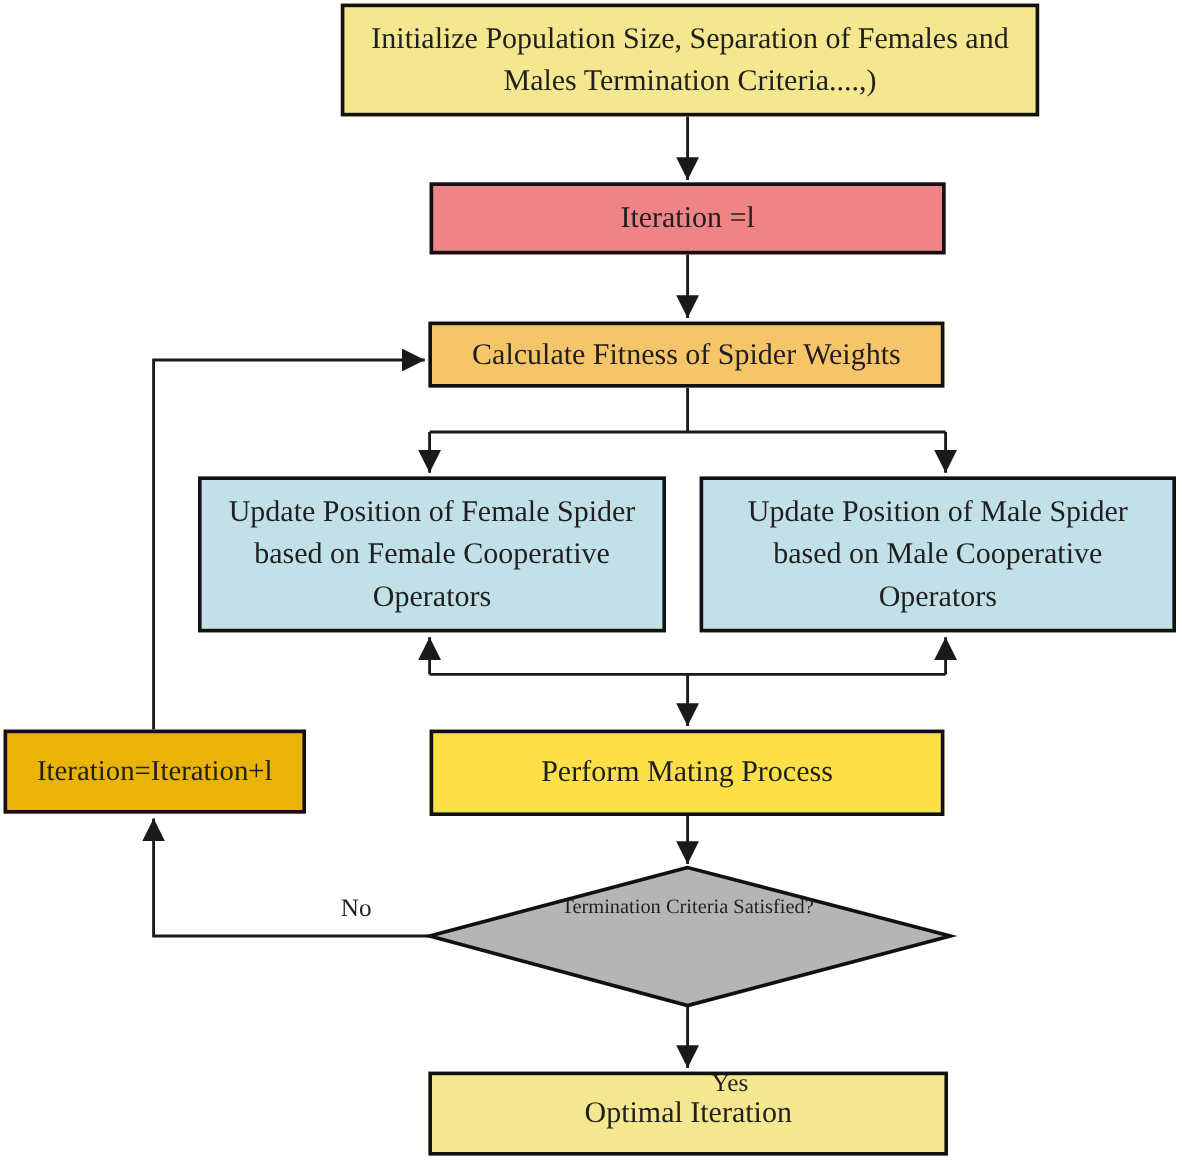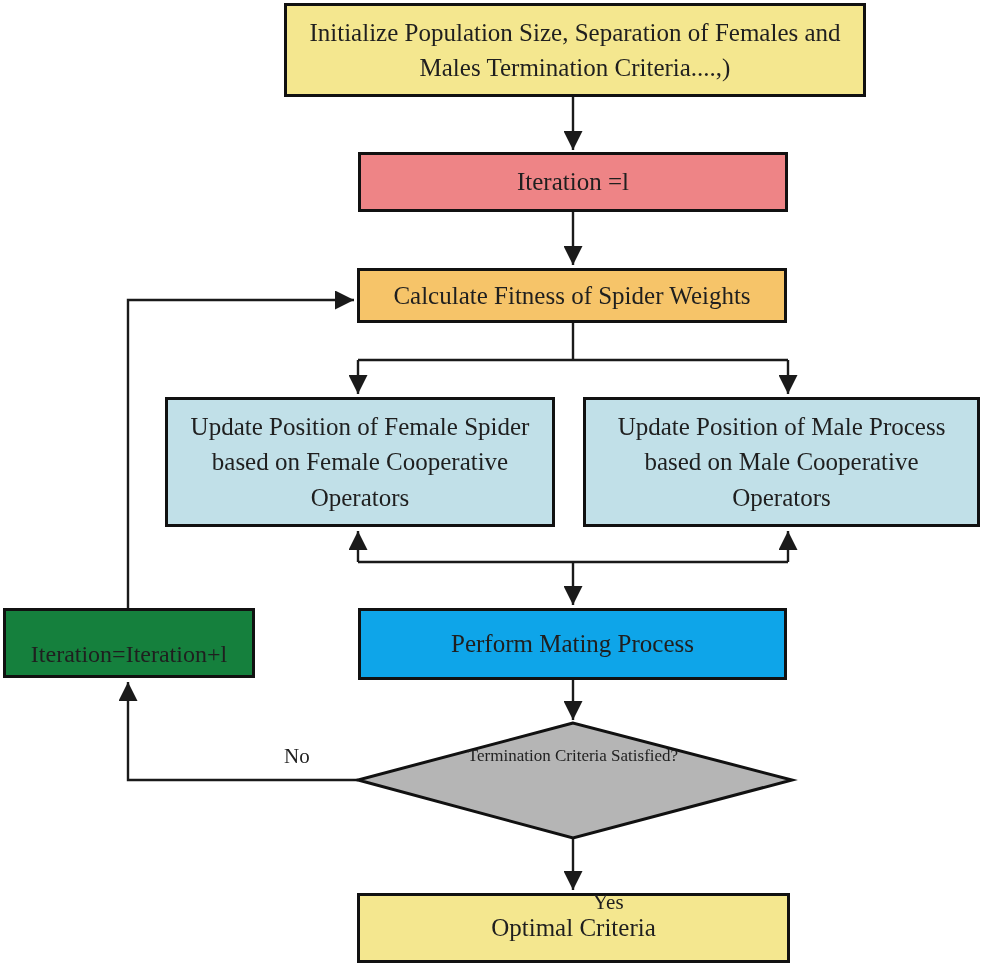--- a/index.html
+++ b/index.html
@@ -110,33 +110,33 @@
 
   <div class="node node-fitness" style="background-color: rgb(246, 196, 105);">
     <span>Calculate Fitness of Spider Weights</span>
   </div>
 
   <div class="node node-female" style="background-color: rgb(193, 224, 232);">
     <span>Update Position of Female Spider based on Female Cooperative Operators</span>
   </div>
 
   <div class="node node-male" style="background-color: rgb(193, 224, 232);">
-    <span>Update Position of Male Process based on Male Cooperative Operators</span>
+    <span>Update Position of Male Spider based on Male Cooperative Operators</span>
   </div>
 
-  <div class="node node-mating" style="background-color: #0ea5e9;">
+  <div class="node node-mating" style="background-color: #fde047;">
     <span>Perform Mating Process</span>
   </div>
 
-  <div class="node node-increment" style="background-color: #15803d; align-items: flex-end;">
+  <div class="node node-increment" style="background-color: #eab308;">
     <span>Iteration=Iteration+l</span>
   </div>
 
   <div class="node node-optimal" style="background-color: rgb(244, 231, 143);">
-    <span>Optimal Criteria</span>
+    <span>Optimal Iteration</span>
   </div>
 
   <div class="diamond-label">Termination Criteria Satisfied?</div>
 
   <div class="edge-label edge-label-no">No</div>
   <div class="edge-label edge-label-yes">Yes</div>
 
 </div>
 
 </body></html>

